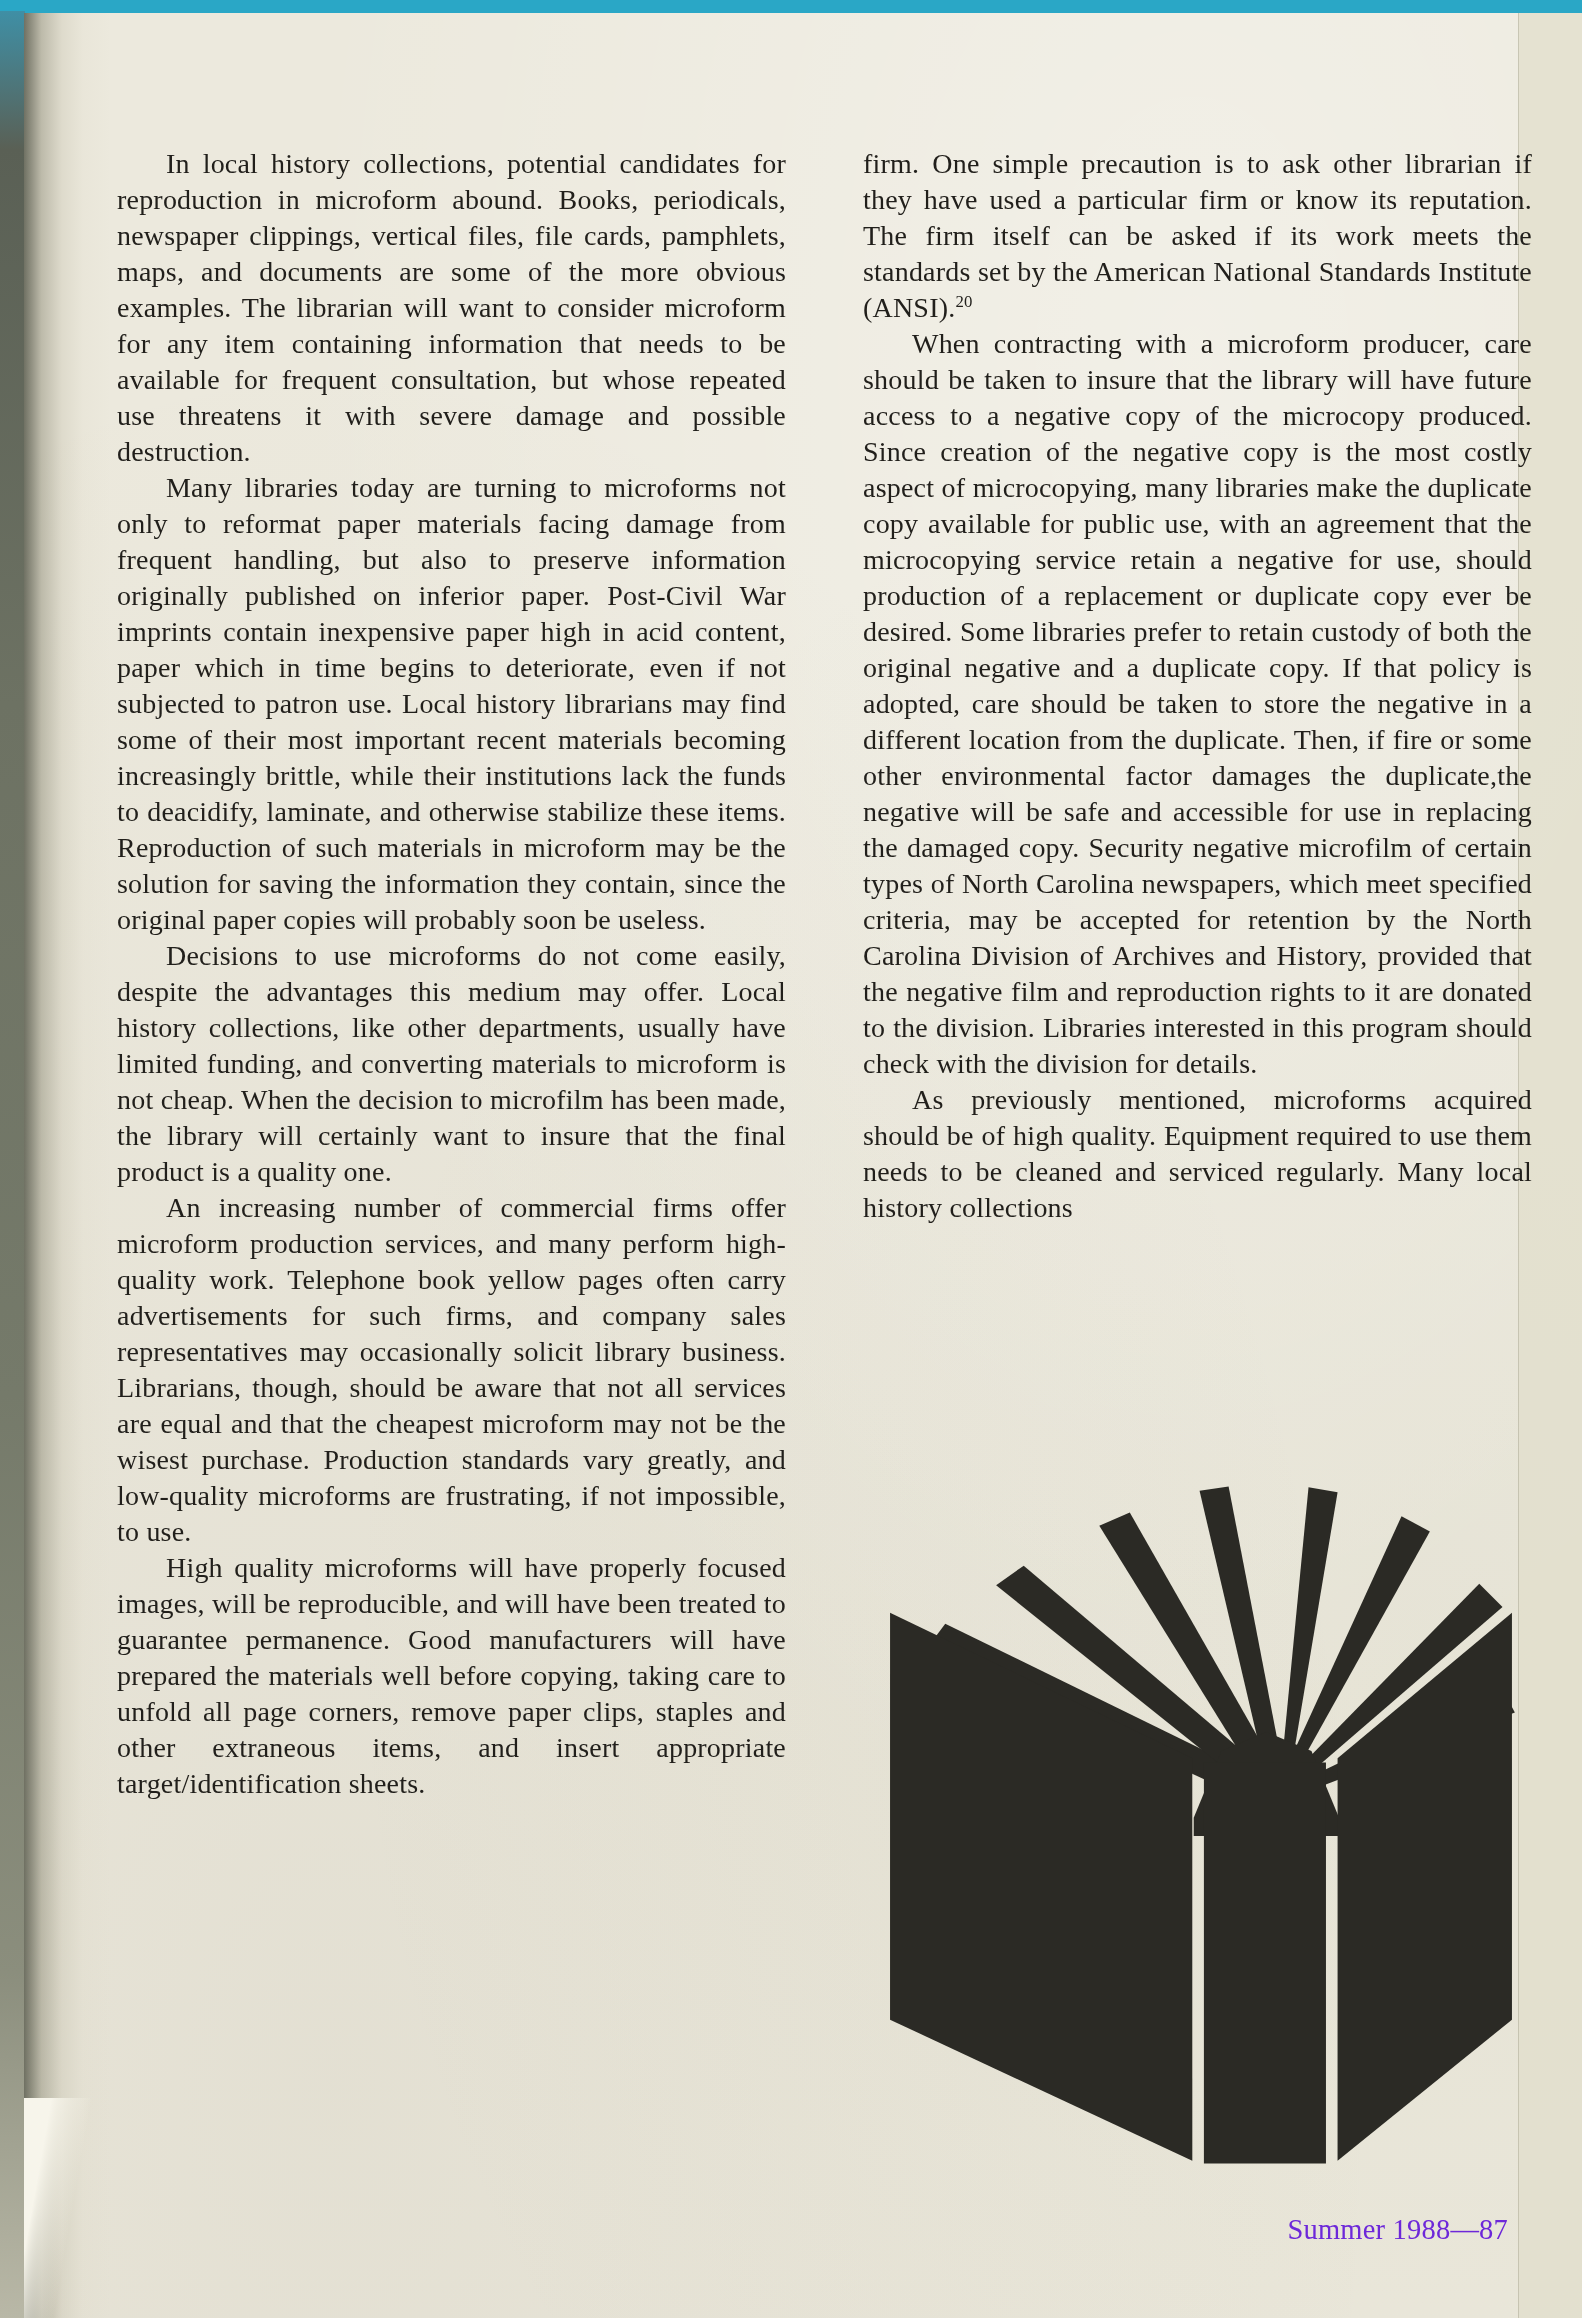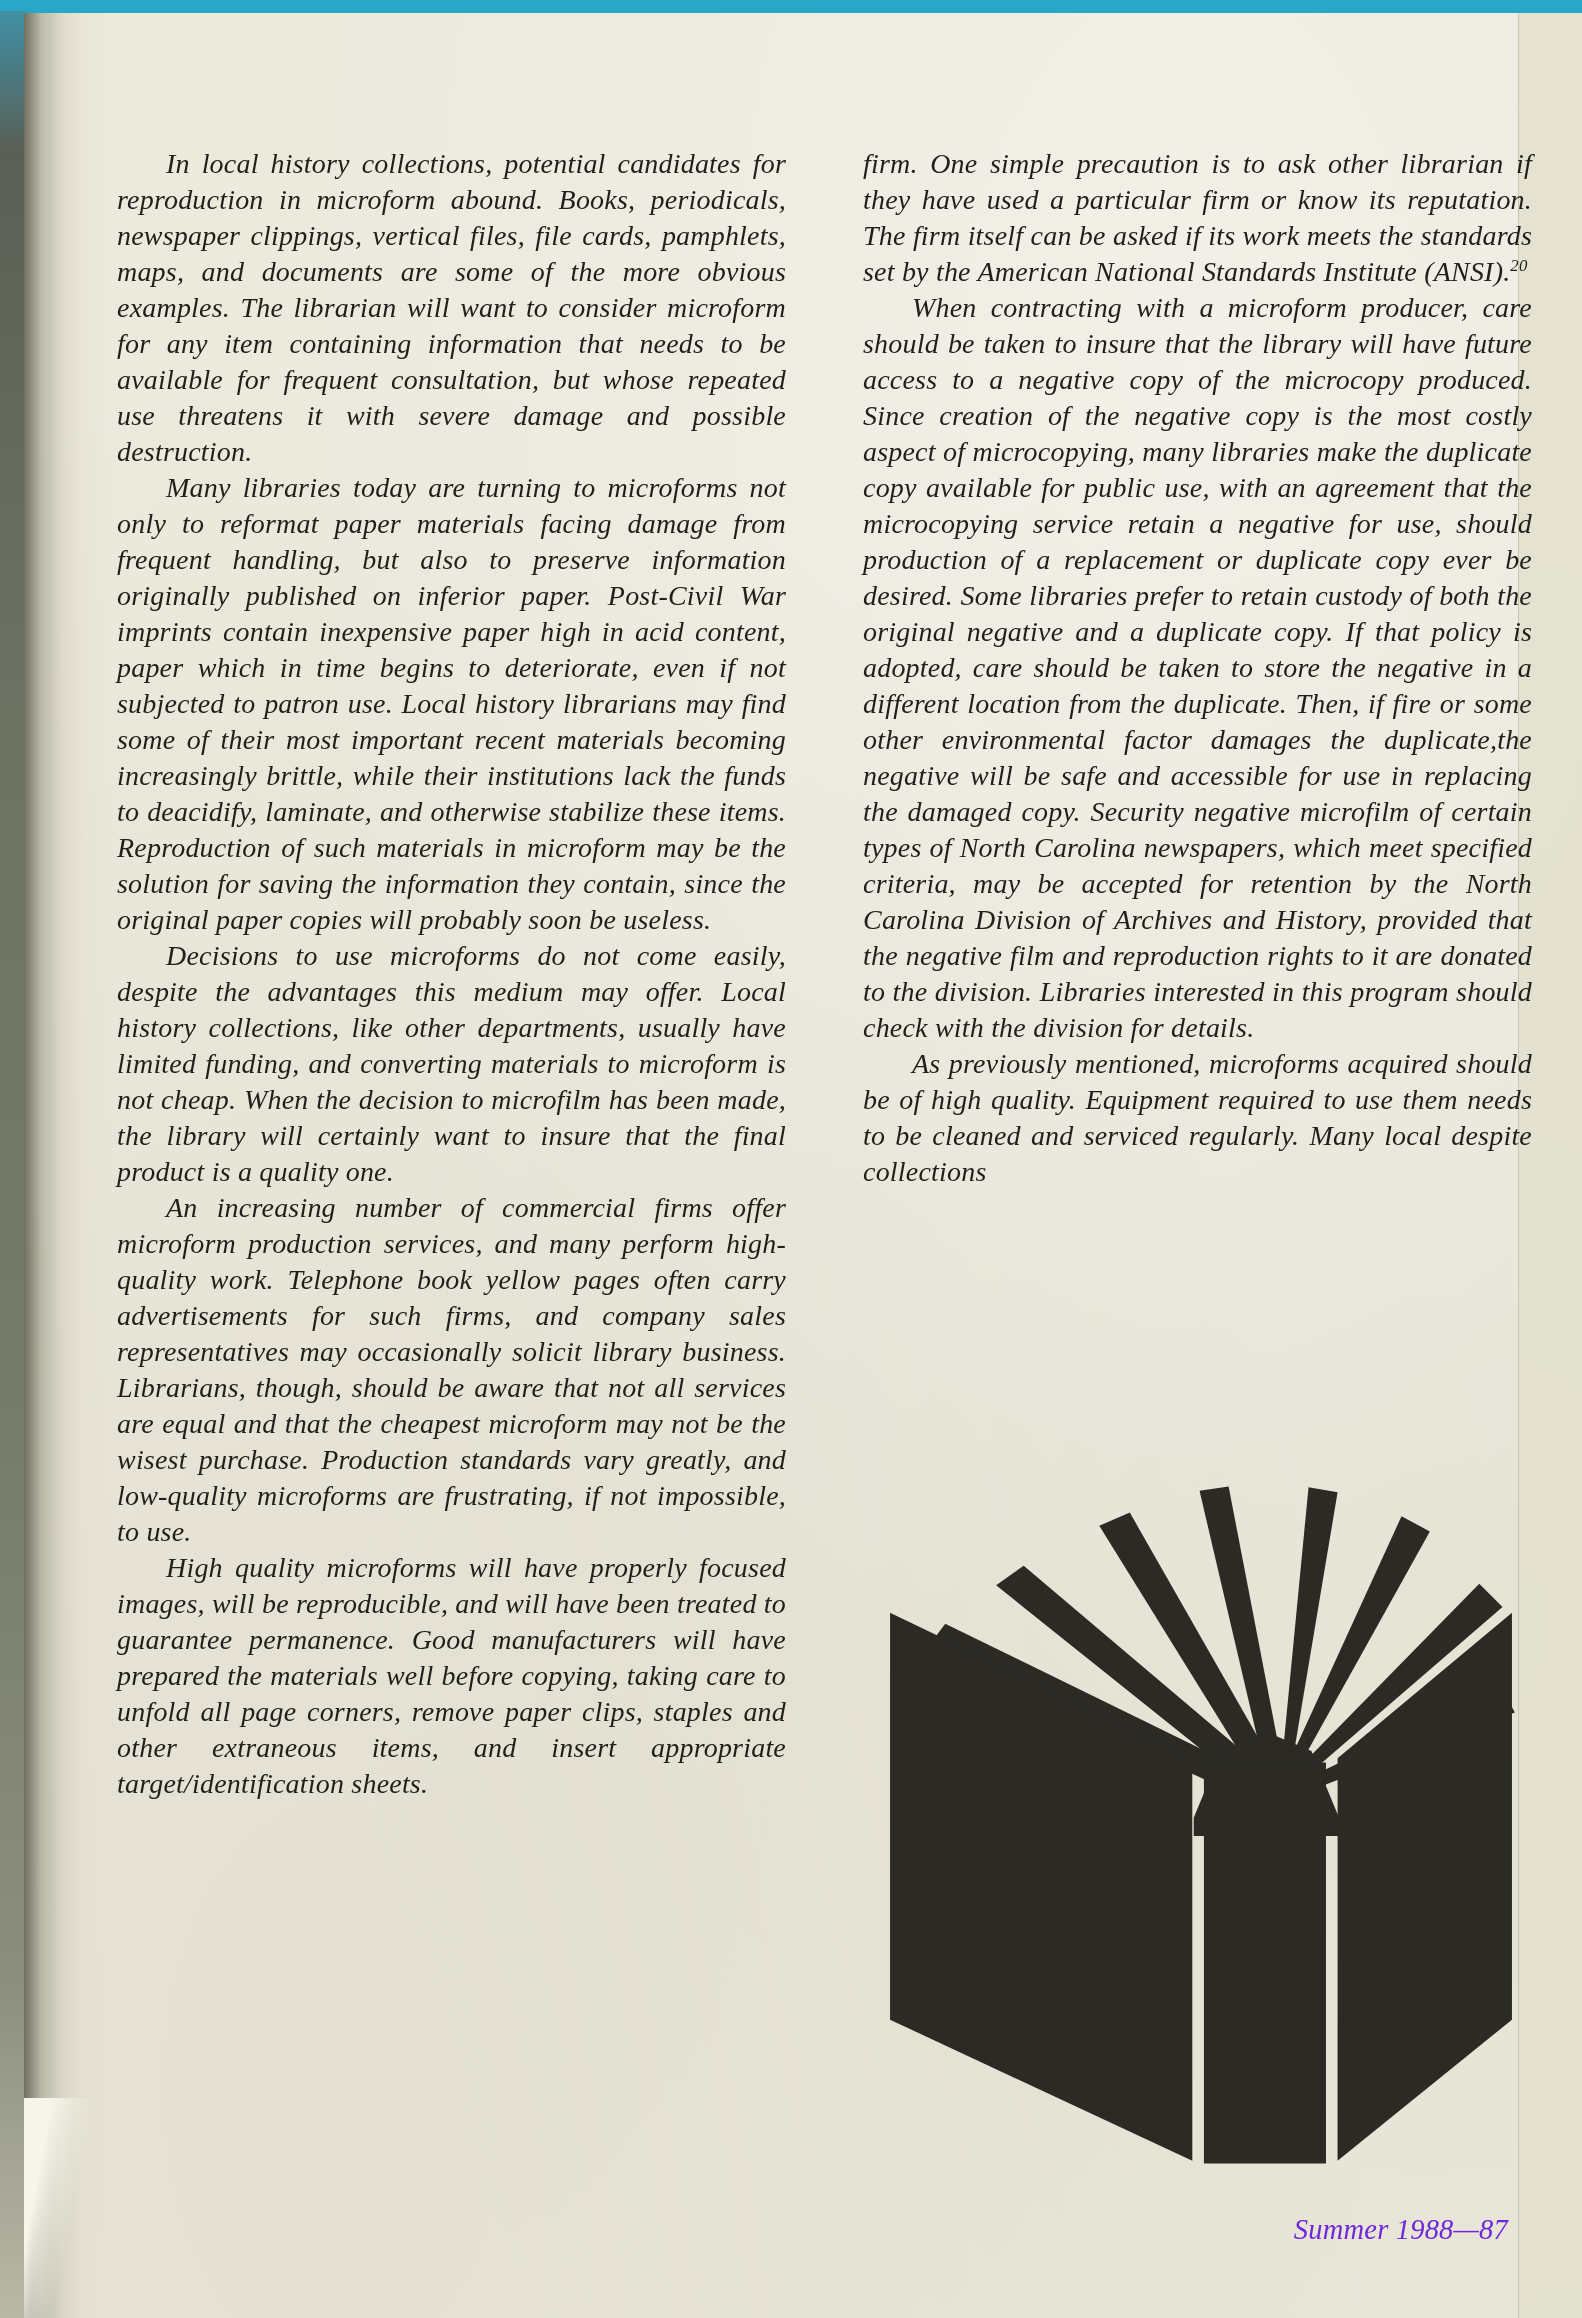--- a/index.html
+++ b/index.html
@@ -8,21 +8,20 @@
     width: 1582px;
     height: 2319px;
     background: #2aa7c6;
     overflow: hidden;
     font-family: "Liberation Serif", "DejaVu Serif", serif;
   }
   .scan {
     position: relative;
     width: 1582px;
     height: 2319px;
-    font-style: italic;
   }
   .edge-left {
     position: absolute;
     left: 0; top: 11px; bottom: 0;
     width: 25px;
     background: linear-gradient(180deg, #3f8fa5 0%, #5a6055 6%, #6d7263 30%, #757a6a 60%, #8b8e7d 85%, #b9b8a7 100%);
   }
   .page {
     position: absolute;
     left: 24px; top: 12.7px;
@@ -118,21 +117,21 @@
       <p class="indent">In local history collections, potential candidates for reproduction in microform abound. Books, periodicals, newspaper clippings, vertical files, file cards, pamphlets, maps, and documents are some of the more obvious examples. The librarian will want to consider microform for any item containing information that needs to be available for frequent consultation, but whose repeated use threatens it with severe damage and possible destruction.</p>
       <p class="indent">Many libraries today are turning to microforms not only to reformat paper materials facing damage from frequent handling, but also to preserve information originally published on inferior paper. Post-Civil War imprints contain inexpensive paper high in acid content, paper which in time begins to deteriorate, even if not subjected to patron use. Local history librarians may find some of their most important recent materials becoming increasingly brittle, while their institutions lack the funds to deacidify, laminate, and otherwise stabilize these items. Reproduction of such materials in microform may be the solution for saving the information they contain, since the original paper copies will probably soon be useless.</p>
       <p class="indent">Decisions to use microforms do not come easily, despite the advantages this medium may offer. Local history collections, like other departments, usually have limited funding, and converting materials to microform is not cheap. When the decision to microfilm has been made, the library will certainly want to insure that the final product is a quality one.</p>
       <p class="indent">An increasing number of commercial firms offer microform production services, and many perform high-quality work. Telephone book yellow pages often carry advertisements for such firms, and company sales representatives may occasionally solicit library business. Librarians, though, should be aware that not all services are equal and that the cheapest microform may not be the wisest purchase. Production standards vary greatly, and low-quality microforms are frustrating, if not impossible, to use.</p>
       <p class="indent">High quality microforms will have properly focused images, will be reproducible, and will have been treated to guarantee permanence. Good manufacturers will have prepared the materials well before copying, taking care to unfold all page corners, remove paper clips, staples and other extraneous items, and insert appropriate target/identification sheets.</p>
     </div>
 
     <div class="col col-right">
       <p><span>firm. One simple precaution is to ask other librarian if they have used a particular firm or know its reputation. The firm itself can be asked if its work meets the standards set by the American National Standards Institute (ANSI).</span><sup class="fn">20</sup></p>
       <p class="indent">When contracting with a microform producer, care should be taken to insure that the library will have future access to a negative copy of the microcopy produced. Since creation of the negative copy is the most costly aspect of microcopying, many libraries make the duplicate copy available for public use, with an agreement that the microcopying service retain a negative for use, should production of a replacement or duplicate copy ever be desired. Some libraries prefer to retain custody of both the original negative and a duplicate copy. If that policy is adopted, care should be taken to store the negative in a different location from the duplicate. Then, if fire or some other environmental factor damages the duplicate,the negative will be safe and accessible for use in replacing the damaged copy. Security negative microfilm of certain types of North Carolina newspapers, which meet specified criteria, may be accepted for retention by the North Carolina Division of Archives and History, provided that the negative film and reproduction rights to it are donated to the division. Libraries interested in this program should check with the division for details.</p>
-      <p class="indent">As previously mentioned, microforms acquired should be of high quality. Equipment required to use them needs to be cleaned and serviced regularly. Many local despite collections</p>
+      <p class="indent">As previously mentioned, microforms acquired should be of high quality. Equipment required to use them needs to be cleaned and serviced regularly. Many local history collections</p>
     </div>
 
     <div class="illustration">
       <svg viewBox="0 0 880 980" preserveAspectRatio="xMidYMid meet">
         <g fill="#2b2a25">
 
           <polygon points="505,455 60,250 88,213 515,422"></polygon>
           <polygon points="508,440 158,160 196,133 525,412"></polygon>
           <polygon points="515,425 300,78 342,60 537,402"></polygon>
           <polygon points="528,415 438,30 478,24 550,398"></polygon>

